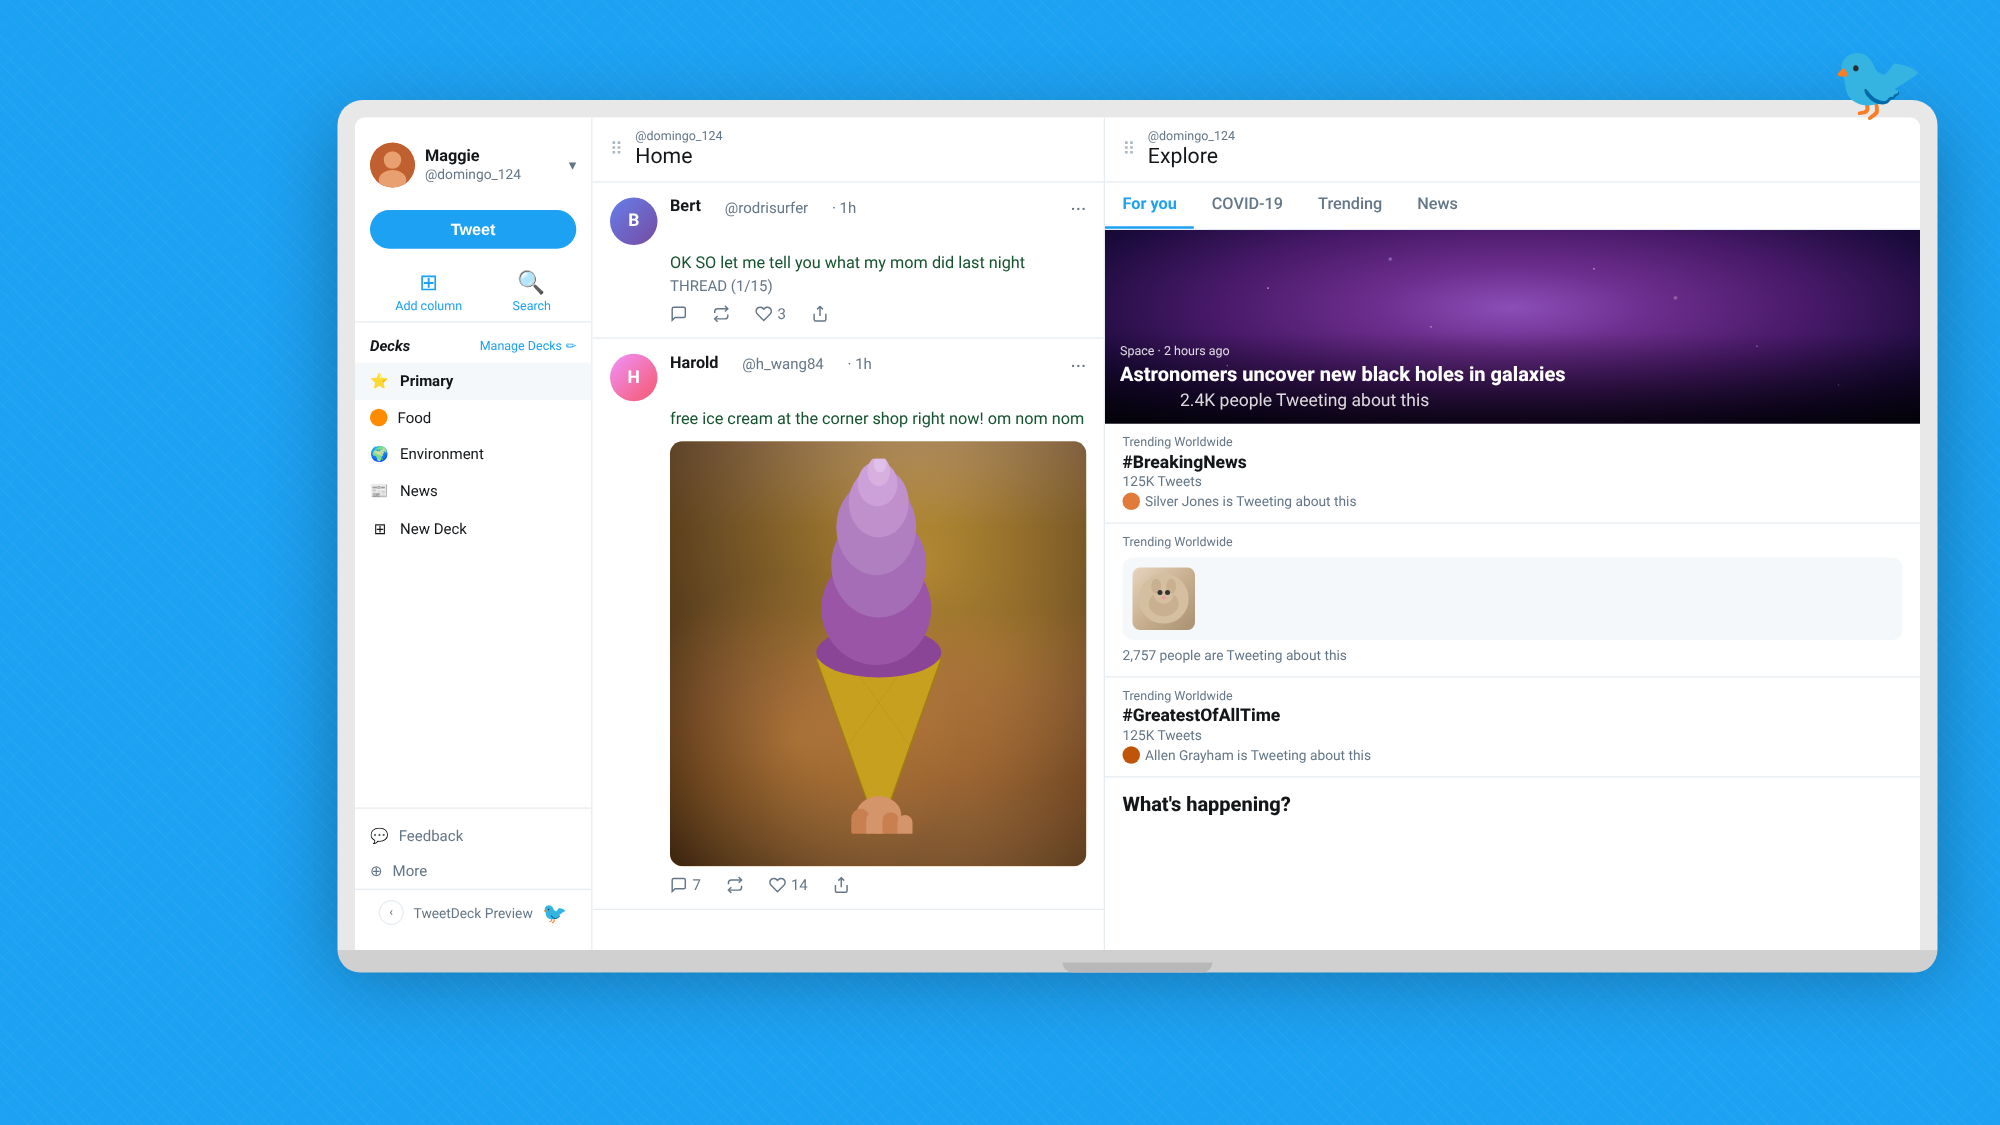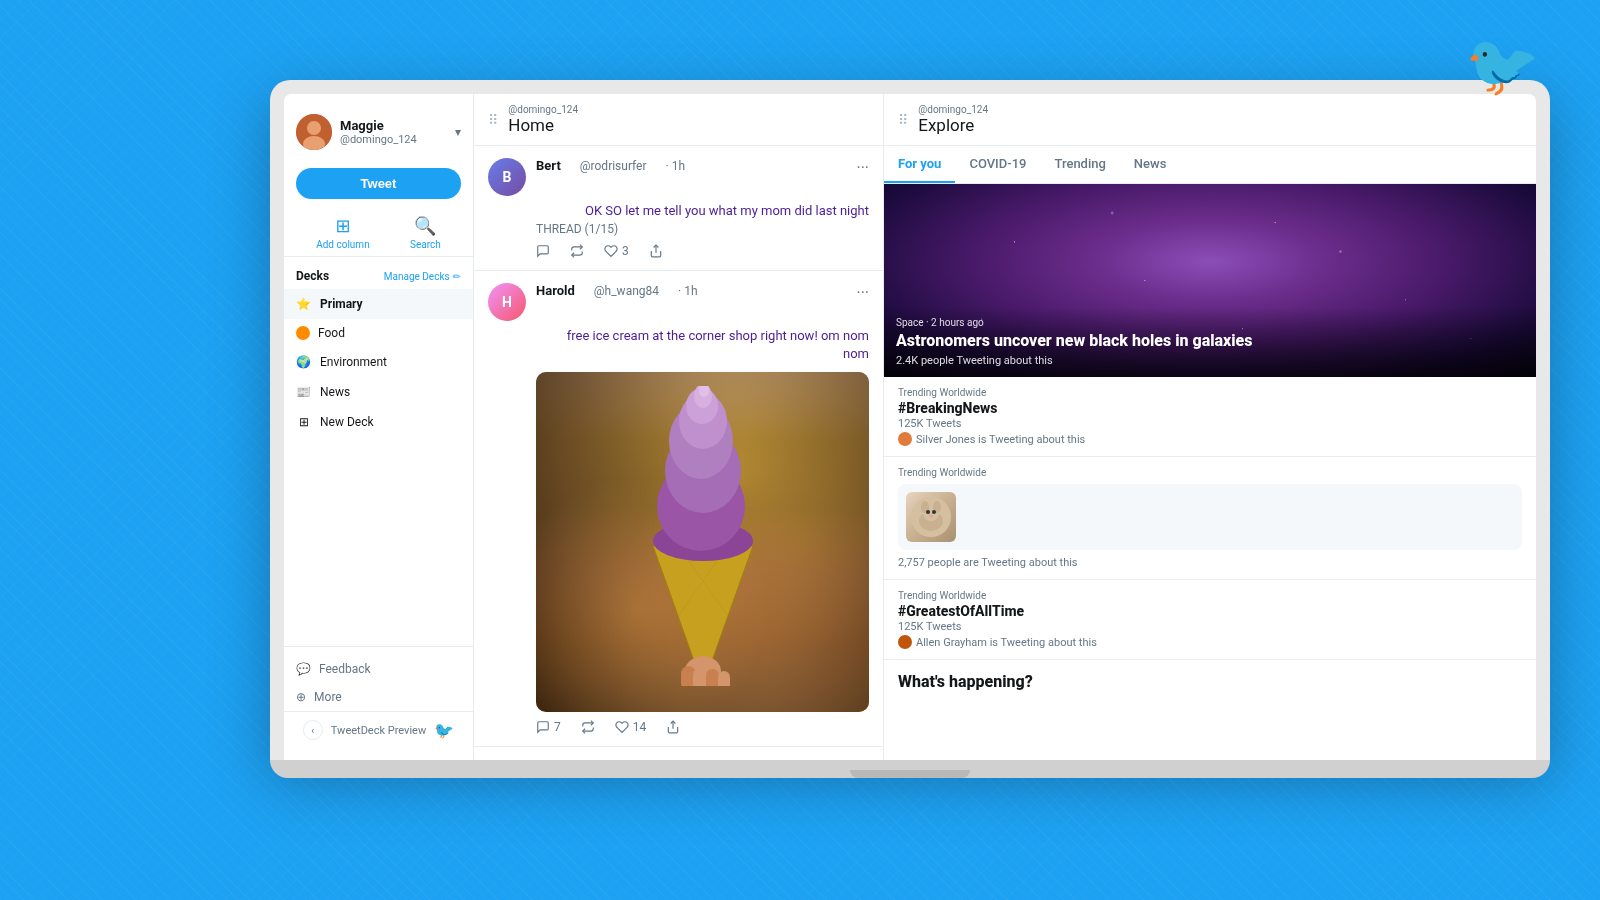--- a/index.html
+++ b/index.html
@@ -172,20 +172,21 @@
       display: flex;
       align-items: center;
       justify-content: space-between;
       padding: 4px 12px 6px;
     }
 
     .decks-title {
       font-size: 12px;
       font-weight: 700;
       color: #14171a;
+      font-style: italic;
     }
 
     .manage-decks {
       font-size: 10px;
       color: #1da1f2;
       cursor: pointer;
       display: flex;
       align-items: center;
       gap: 3px;
     }
@@ -381,24 +382,23 @@
 
     .tweet-more {
       color: #657786;
       font-size: 16px;
       cursor: pointer;
       margin-left: auto;
     }
 
     .tweet-text {
       font-size: 13px;
-      color: #4c1d95;
+      color: #14532d;
       line-height: 1.4;
-      margin-left: 68px;
-      text-align: right;
+      margin-left: 48px;
     }
 
     .tweet-thread {
       font-size: 12px;
       color: #657786;
       margin-left: 48px;
       margin-top: 2px;
     }
 
     .tweet-actions {
@@ -480,21 +480,21 @@
     }
 
     .explore-content {
       overflow-y: auto;
       height: calc(100% - 48px - 48px);
     }
 
     
     .news-hero {
       position: relative;
-      height: 193px;
+      height: 155px;
       overflow: hidden;
     }
 
     .news-hero-bg {
       width: 100%;
       height: 100%;
       background: radial-gradient(ellipse at 50% 40%, #8b4eb8 0%, #6b2d8b 25%, #4a1a6b 50%, #1a0a3b 80%, #0a051a 100%);
       position: relative;
     }
 
@@ -529,23 +529,24 @@
     }
 
     .news-hero-title {
       font-size: 16px;
       font-weight: 800;
       color: #fff;
       line-height: 1.3;
     }
 
     .news-hero-sub {
-      font-size: 11px;
+      font-size: 14px;
       color: rgba(255,255,255,0.85);
       margin-top: 2px;
+      margin-left: 48px;
     }
 
     .trending-item {
       padding: 10px 14px;
       border-bottom: 1px solid #e6ecf0;
     }
 
     .trending-label {
       font-size: 10px;
       color: #657786;

